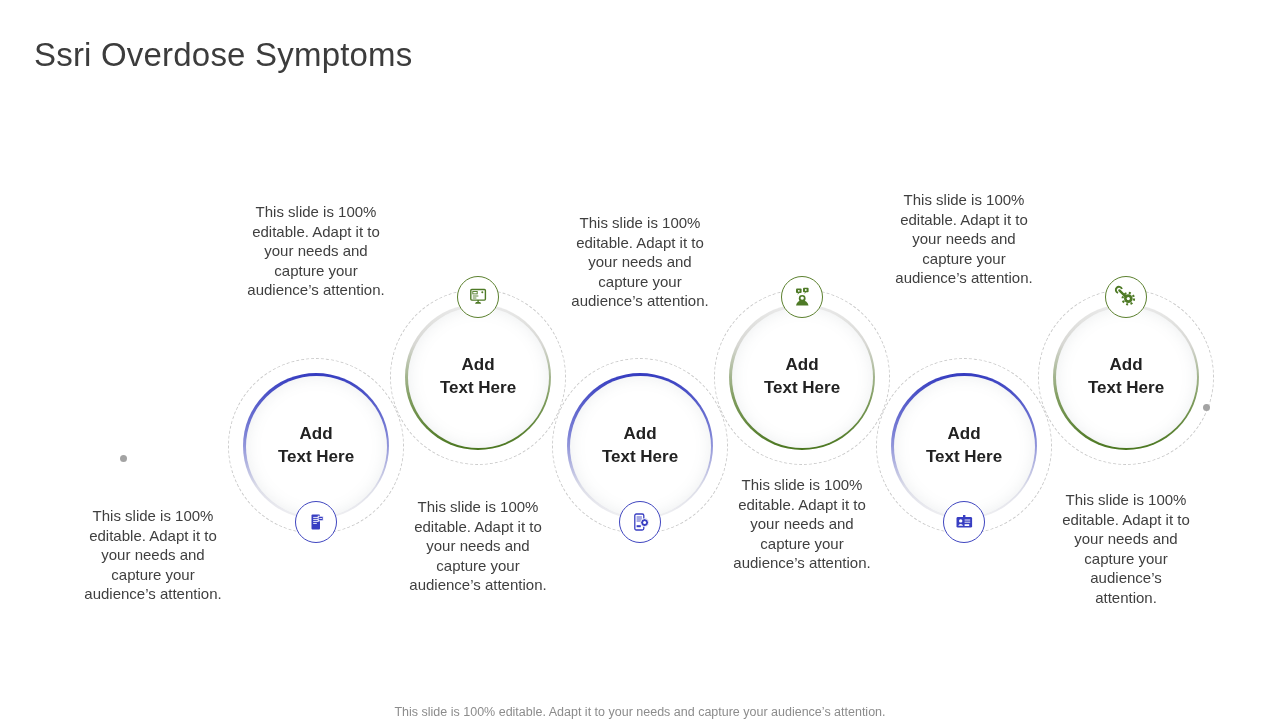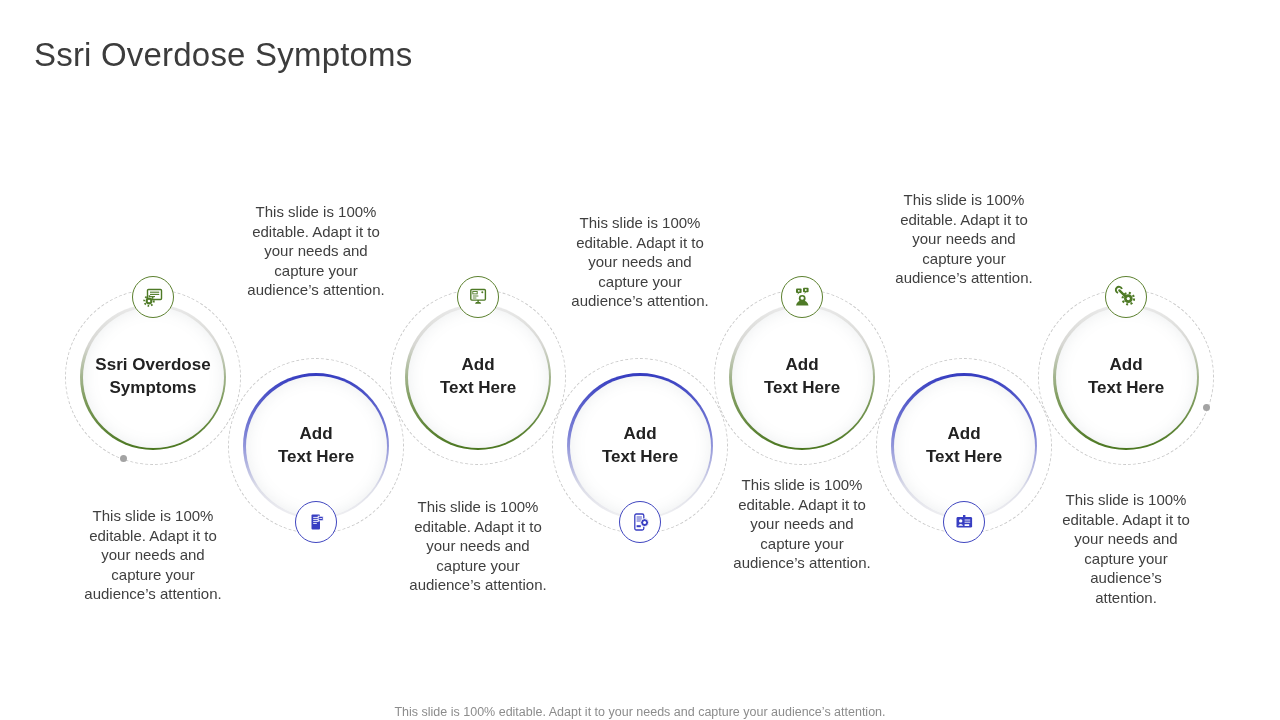--- a/index.html
+++ b/index.html
@@ -55,40 +55,20 @@
   .footer { position: absolute; left: 0; top: 696px; width: 1280px; text-align: center;
     font-size: 12.5px; color: #8c8c8c; }
 </style>
 </head>
 <body>
 
 <div class="slide">
 
   <div class="title">Ssri Overdose Symptoms</div>
 
-  <div class="node n1 green">
-    <div class="ring"></div>
-    <div class="bubble">
-      <div class="bubble-inner">
-        <div class="label">Ssri Overdose
-Symptoms</div>
-      </div>
-    </div>
-    <div class="icon-badge">
-      <svg viewBox="0 0 24 24" width="24" height="24">
-        <rect x="6.5" y="4.5" width="14" height="10" rx="1" fill="#fff" stroke="currentColor" stroke-width="1.4"></rect>
-        <line x1="9" y1="7.2" x2="18.2" y2="7.2" stroke="currentColor" stroke-width="1.1"></line>
-        <line x1="9" y1="9.4" x2="18.2" y2="9.4" stroke="currentColor" stroke-width="1.1"></line>
-        <line x1="9" y1="11.6" x2="14" y2="11.6" stroke="currentColor" stroke-width="1.1"></line>
-        <circle cx="8" cy="16" r="4.8" fill="none" stroke="currentColor" stroke-width="1.8" stroke-dasharray="1.6 2"></circle>
-        <circle cx="8" cy="16" r="3.4" fill="currentColor"></circle>
-        <circle cx="8" cy="16" r="1.3" fill="#fff"></circle>
-      </svg>
-    </div>
-  </div>
 
   <div class="node n2 blue">
     <div class="ring"></div>
     <div class="bubble">
       <div class="bubble-inner">
         <div class="label">Add
 Text Here</div>
       </div>
     </div>
     <div class="icon-badge">

